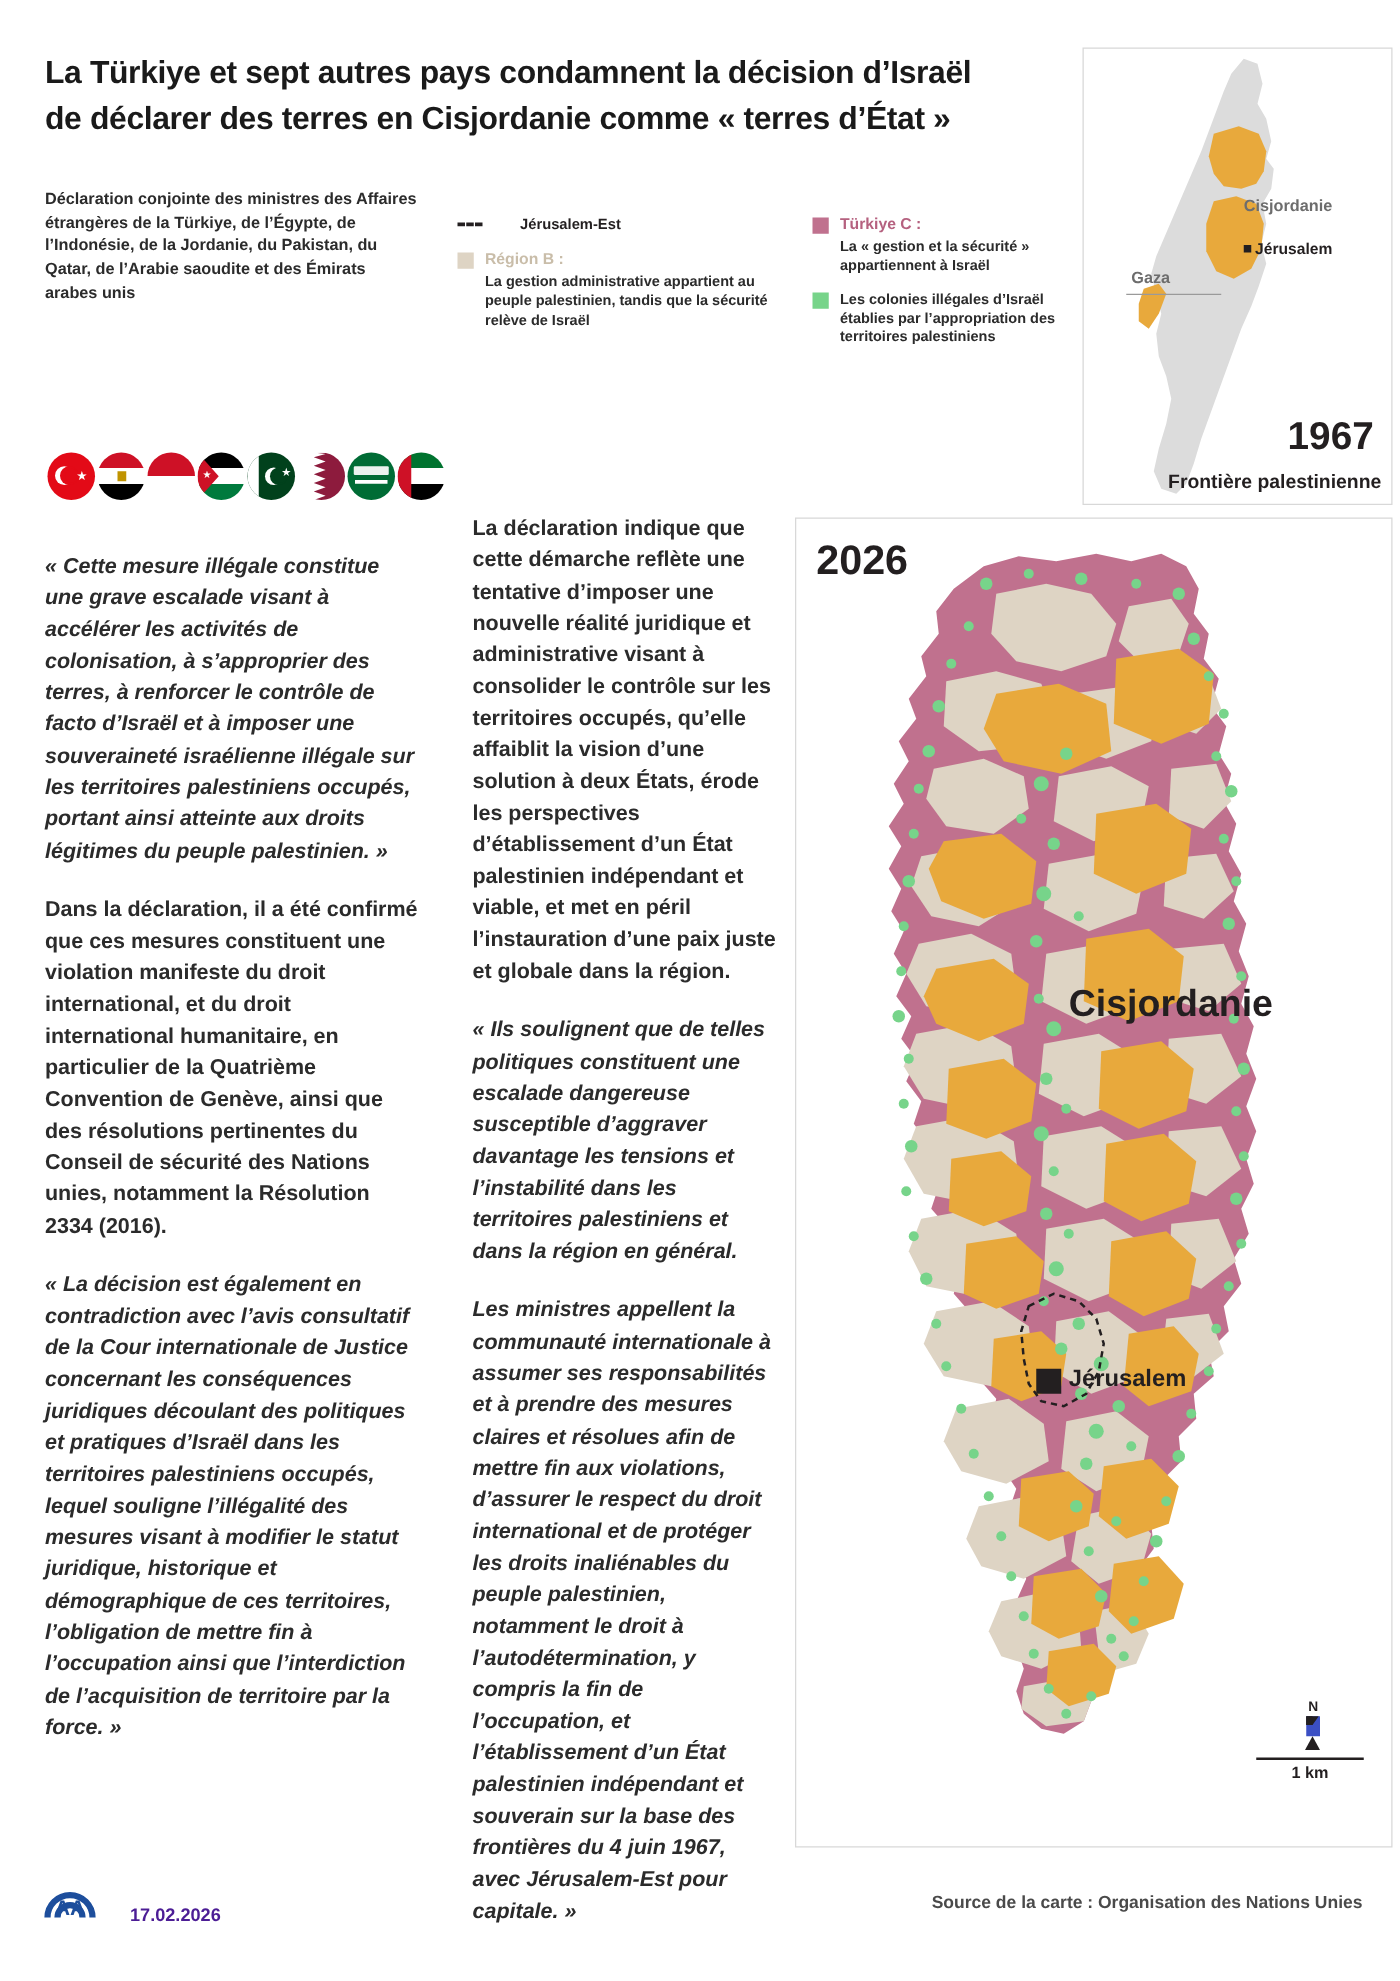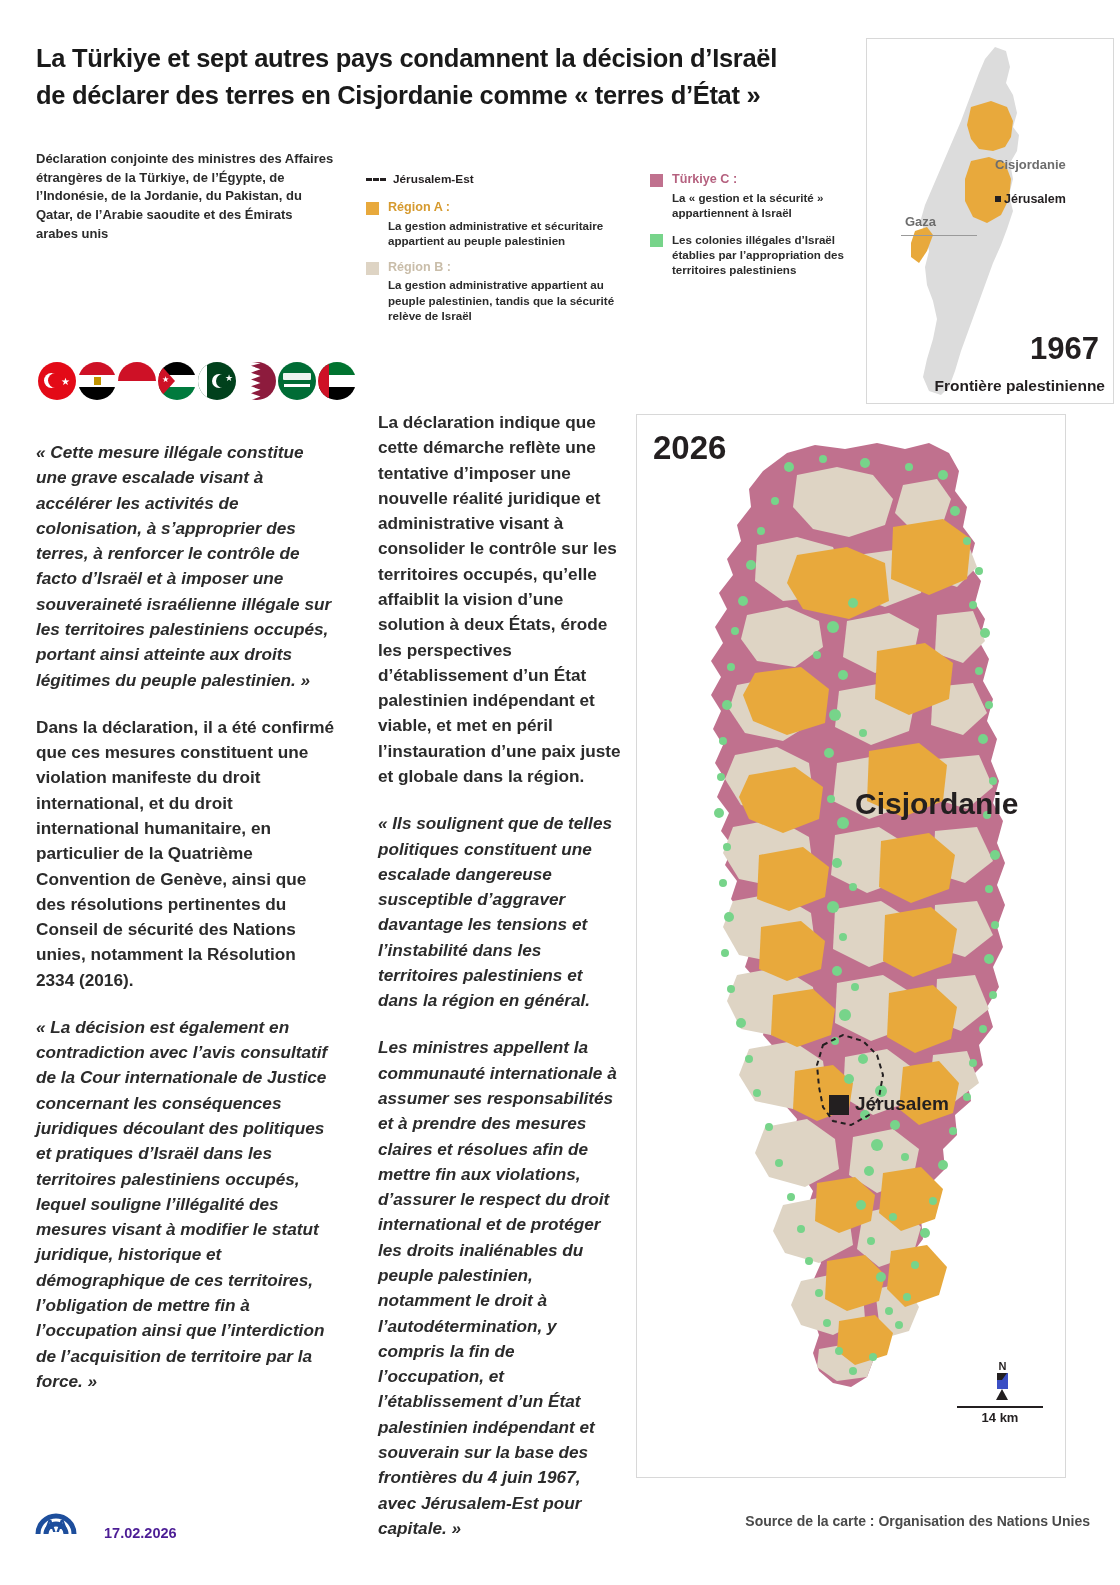--- a/index.html
+++ b/index.html
@@ -79,39 +79,39 @@
   .legend-mid { position:absolute; left:366px; top:172px; width:270px; }
   .legend-right { position:absolute; left:650px; top:172px; width:205px; }
 
   .lg-row { display:flex; margin-bottom:11px; }
   .lg-swatch { width:13px; height:13px; flex:0 0 13px; margin-right:9px; margin-top:2px; }
   .lg-head { font-size:12.6px; font-weight:bold; line-height:1.25; }
   .lg-desc { font-size:11.6px; font-weight:600; line-height:1.33; color:#2b2b2b; margin-top:2px; }
 
   .dash-row { display:flex; align-items:center; margin-bottom:14px; }
   .dash-mark { width:20px; height:0; border-top:3px dashed #231f20; margin-right:7px; flex:0 0 20px;}
-  .dash-label { font-size:11.8px; font-weight:bold; }
+  .dash-label { font-size:11.8px; font-weight:bold;margin-left:23px; }
 
   
   .inset {
     position:absolute; left:866px; top:38px; width:248px; height:366px;
     background:#ffffff; border:1px solid #d8d8d8;
   }
   .inset-year { position:absolute; right:14px; bottom:36px; font-size:31px; font-weight:bold; color:#231f20;}
   .inset-cap { position:absolute; left:0; right:8px; bottom:8px; text-align:right;
      font-size:15.5px; font-weight:600; color:#231f20;}
   .inset-lbl-cis { position:absolute; left:128px; top:118px; font-size:13px; color:#6d6d6d; font-weight:600;}
   .inset-jer { position:absolute; left:137px; top:153px; font-size:12.5px; font-weight:bold; color:#231f20;}
   .inset-jer-dot{ position:absolute; left:128px; top:157px; width:6px;height:6px;background:#231f20;}
   .inset-gaza { position:absolute; left:38px; top:175px; font-size:13px; color:#6d6d6d; font-weight:600;}
   .inset-gaza-line{ position:absolute; left:34px; top:196px; width:76px; height:1px; background:#9a9a9a;}
 
   
   .mainmap {
-    position:absolute; left:636px; top:414px; width:430px; height:1064px;
+    position:absolute; left:636px; top:414px; width:478px; height:1064px;
     background:#ffffff; border:1px solid #d8d8d8;
   }
   .map-year { position:absolute; left:16px; top:14px; font-size:33px; font-weight:bold; color:#231f20;}
   .map-title { position:absolute; left:218px; top:372px; font-size:30px; font-weight:600; color:#231f20;}
   .map-jer { position:absolute; left:218px; top:678px; font-size:19px; font-weight:bold; color:#231f20;}
   .map-jer-dot { position:absolute; left:192px; top:680px; width:20px;height:20px;background:#231f20;}
   .scalebar { position:absolute; right:22px; bottom:52px; width:86px; }
   .scalebar .line { height:2px; background:#231f20; }
   .scalebar .lab { font-size:13px; font-weight:600; text-align:center; margin-top:2px;}
   .northarrow { position:absolute; right:57px; bottom:88px; text-align:center;}
@@ -168,27 +168,20 @@
   </div>
   <div class="flag fl-ae">
       <span class="red"></span>
     </div>
 </div>
 
 <div class="legend-mid">
   <div class="dash-row">
     <span class="dash-mark"></span>
     <span class="dash-label">Jérusalem-Est</span>
-  </div>
-  <div class="lg-row">
-    <span class="lg-swatch" style="background:#e8a93c"></span>
-    <span>
-      <span class="lg-head" style="color:#d69a2e; display:block;">Région A :</span>
-      <span class="lg-desc" style="display:block;">La gestion administrative et sécuritaire appartient au peuple palestinien</span>
-    </span>
   </div>
   <div class="lg-row">
     <span class="lg-swatch" style="background:#ded4c4"></span>
     <span>
       <span class="lg-head" style="color:#c9bda9; display:block;">Région B :</span>
       <span class="lg-desc" style="display:block;">La gestion administrative appartient au peuple palestinien, tandis que la sécurité relève de Israël</span>
     </span>
   </div>
 </div>
 
@@ -418,21 +411,21 @@
   <div class="map-year">2026</div>
   <div class="map-title">Cisjordanie</div>
   <div class="map-jer-dot"></div>
   <div class="map-jer">Jérusalem</div>
   <div class="northarrow">
     <div class="nlab">N</div>
     <div class="nbody"></div>
   </div>
   <div class="scalebar">
     <div class="line"></div>
-    <div class="lab">14 km</div>
+    <div class="lab">1 km</div>
   </div>
 </div>
 
 <div class="aa-logo">
   <svg width="44" height="44" viewBox="0 0 44 44">
     <path d="M4 40 A18 18 0 0 1 40 40" fill="none" stroke="#1d4e9c" stroke-width="5"></path>
     <path d="M12 40 A10 10 0 0 1 32 40" fill="none" stroke="#1d4e9c" stroke-width="5"></path>
     <text x="22" y="38" font-family="Liberation Sans, sans-serif" font-size="17" font-weight="bold" fill="#1d4e9c" text-anchor="middle">AA</text>
   </svg>
 </div>

